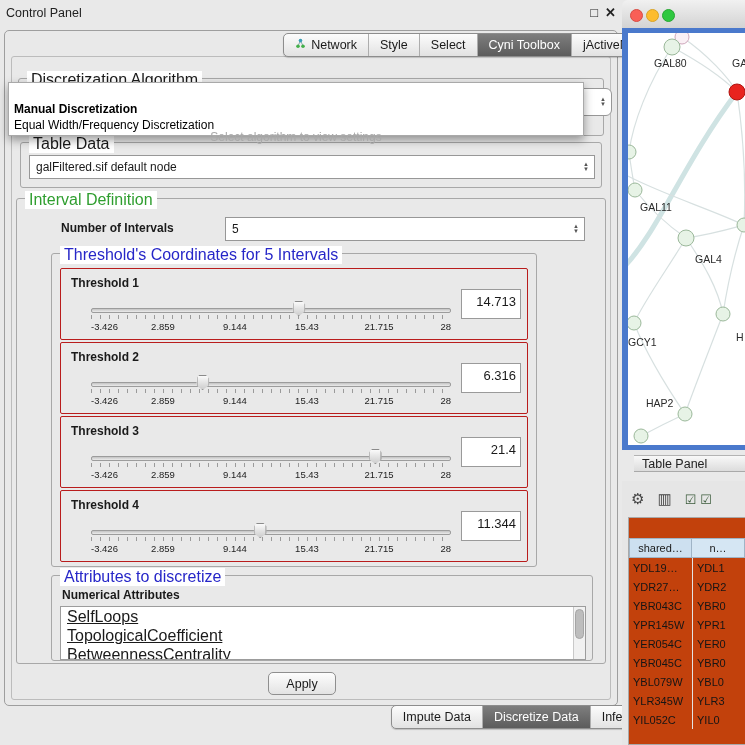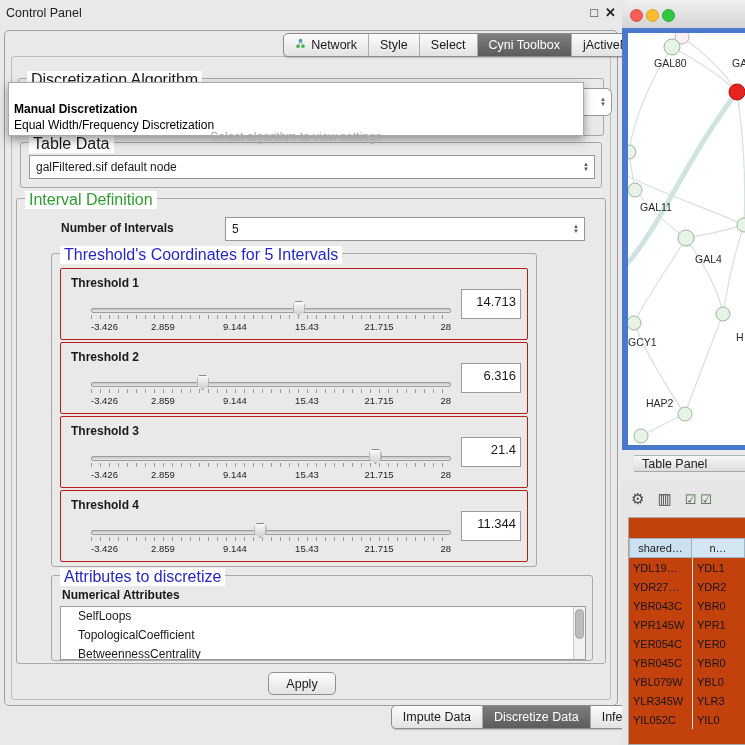--- a/index.html
+++ b/index.html
@@ -44,21 +44,21 @@
          background:linear-gradient(#fefefe,#cacaca);
          clip-path:polygon(50% 100%,0 68%,0 24%,24% 0,76% 0,100% 24%,100% 68%);
          box-shadow:inset 0 0 0 1px #8a8a8a;}
   .scale{position:absolute;left:30px;top:52px;width:360px;height:12px;font-size:9.5px;color:#222;}
   .scale span{position:absolute;white-space:nowrap;}
   .val-field{position:absolute;right:6px;top:20px;width:54px;height:24px;background:#fff;border:1px solid #9a9a9a;
              font-size:13px;text-align:right;padding:4px 4px 0 0;}
   .bold-label{position:absolute;font-size:12px;font-weight:bold;}
   
   .list{position:absolute;background:#fff;border:1px solid #9c9c9c;overflow:hidden;}
-  .list-item{font-size:12px;line-height:19px;padding-left:17px;white-space:nowrap;}
+  .list-item{font-size:16px;line-height:19px;padding-left:6px;white-space:nowrap;text-decoration:underline;}
   .vscroll{position:absolute;right:0;top:0;bottom:0;width:11px;background:#f1f1f1;border-left:1px solid #c9c9c9;}
   .vscroll .vthumb{position:absolute;left:1px;right:1px;top:2px;height:28px;background:#bdbdbd;border-radius:5px;border:1px solid #a5a5a5;}
   .apply-btn{position:absolute;left:268px;top:672px;width:66px;height:21px;background:linear-gradient(#fdfdfd,#e3e3e3);
              border:1px solid #8f8f8f;border-radius:5px;font-size:12.5px;display:flex;align-items:center;justify-content:center;}
   .segwrap.bottom{top:705px;}
   
   .net-window{position:absolute;left:622px;top:0;width:123px;height:450px;}
   .net-titlebar{position:absolute;left:0;top:0;right:0;height:28px;background:linear-gradient(#f1f1f1,#d3d3d3);
                 border-bottom:1px solid #a5a5a5;border-top-left-radius:6px;}
   .tl{position:absolute;top:9px;width:11px;height:11px;border-radius:50%;}

